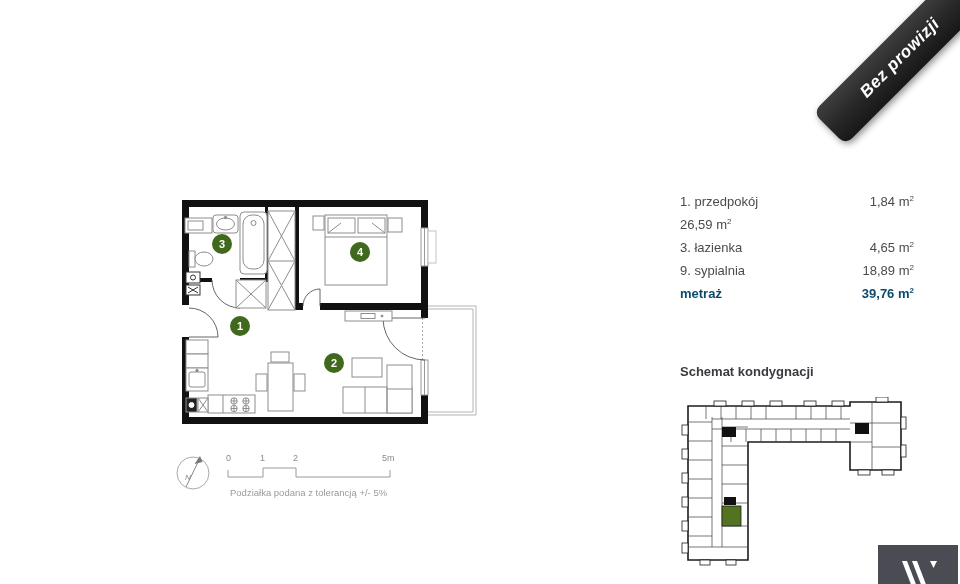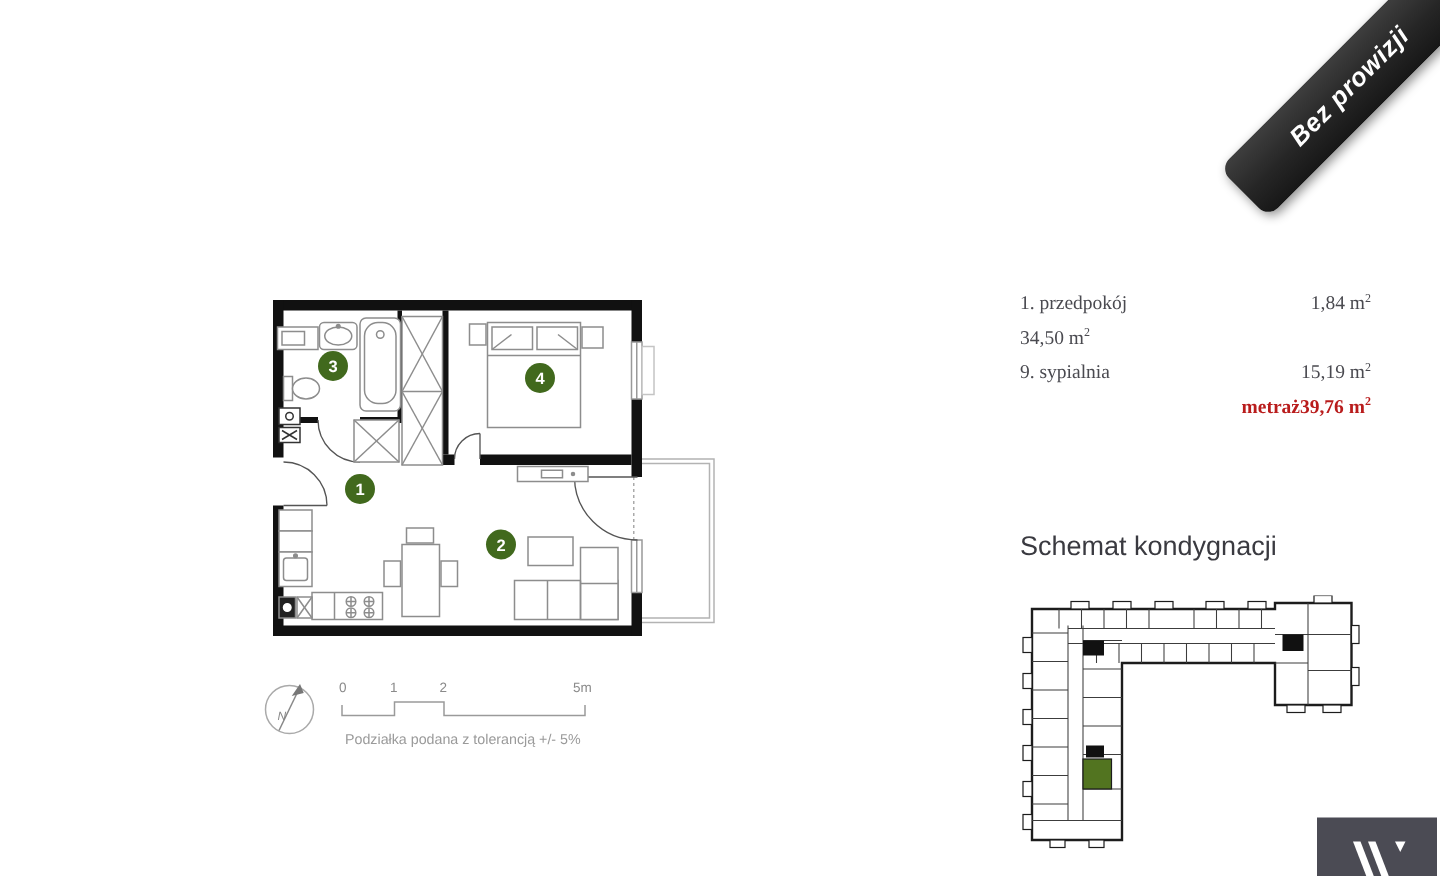--- a/index.html
+++ b/index.html
@@ -10,27 +10,27 @@
   .ribbon-wrap{position:absolute;top:0;right:0;width:165px;height:165px;overflow:hidden;}
   .ribbon{position:absolute;left:5px;top:35px;width:200px;height:46px;
           background:linear-gradient(to bottom,#3e3e3e 0%,#262626 55%,#171717 100%);
           border-radius:9px;transform:rotate(-45deg);
           box-shadow:0 3px 7px rgba(0,0,0,.45);
           display:flex;align-items:center;justify-content:center;}
   .ribbon span{color:#fff;font-size:17px;font-weight:bold;font-style:italic;letter-spacing:.5px;}
 
   
   .legend{position:absolute;left:680px;top:187px;width:234px;color:#4a4a50;font-size:13px;}
-  .legend-row{display:flex;justify-content:space-between;align-items:baseline;height:23px;line-height:23px;white-space:nowrap;font-family:Liberation Serif, serif;}
+  .legend-row{display:flex;justify-content:space-between;align-items:baseline;height:23px;line-height:23px;white-space:nowrap;}
   .legend-row .val{text-align:right;}
-  .legend-total{font-weight:bold;color:#b91c1c;justify-content:flex-end;}
+  .legend-total{font-weight:bold;color:#0c4a6e;}
   sup{font-size:8px;}
 
   
-  .schematic-title{position:absolute;left:680px;top:354px;font-size:18px;font-weight:normal;color:#3a3a40;}
+  .schematic-title{position:absolute;left:680px;top:364px;font-size:13px;font-weight:bold;color:#3a3a40;}
 
   
   .logo{position:absolute;left:878px;top:497px;width:80px;height:85px;
         display:flex;flex-direction:column;align-items:center;justify-content:center;margin-top:48px;}
   .logo .brand{color:#ffffff;font-size:11px;letter-spacing:3px;margin-top:7px;}
   .logo .sub{color:#a3a3ab;font-size:5px;letter-spacing:1.6px;margin-top:3px;}
 
   svg text{font-family:"Liberation Sans", sans-serif;}
 </style>
 </head>
@@ -43,25 +43,29 @@
       <span>Bez prowizji</span>
     </div>
   </div>
 
   <div class="legend">
     <div class="legend-row">
       <span>1. przedpokój</span>
       <span class="val"><span>1,84</span>&nbsp;<span>m</span><sup>2</sup></span>
     </div>
     <div class="legend-row">
-      <span class="val"><span>34,50</span>&nbsp;<span>m</span><sup>2</sup></span>
+      <span class="val"><span>26,59</span>&nbsp;<span>m</span><sup>2</sup></span>
+    </div>
+    <div class="legend-row">
+      <span>3. łazienka</span>
+      <span class="val"><span>4,65</span>&nbsp;<span>m</span><sup>2</sup></span>
     </div>
     <div class="legend-row">
       <span>9. sypialnia</span>
-      <span class="val"><span>15,19</span>&nbsp;<span>m</span><sup>2</sup></span>
+      <span class="val"><span>18,89</span>&nbsp;<span>m</span><sup>2</sup></span>
     </div>
     <div class="legend-row legend-total">
       <span>metraż</span>
       <span class="val"><span>39,76</span>&nbsp;<span>m</span><sup>2</sup></span>
     </div>
   </div>
 
   <svg style="position:absolute;left:175px;top:196px;" width="310" height="235" viewBox="0 0 310 235">
 
     <g fill="none" stroke="#b3b3b3" stroke-width="1">

